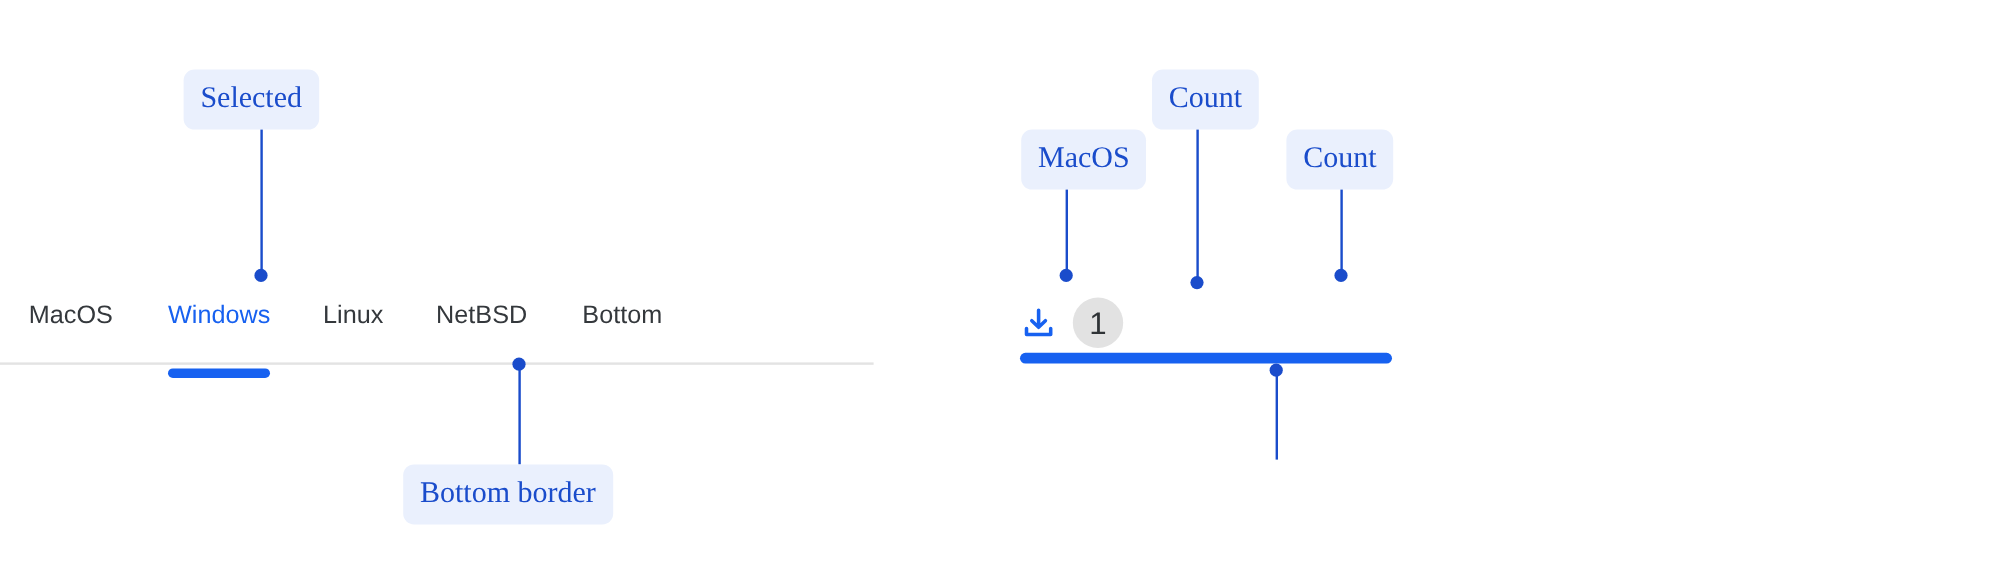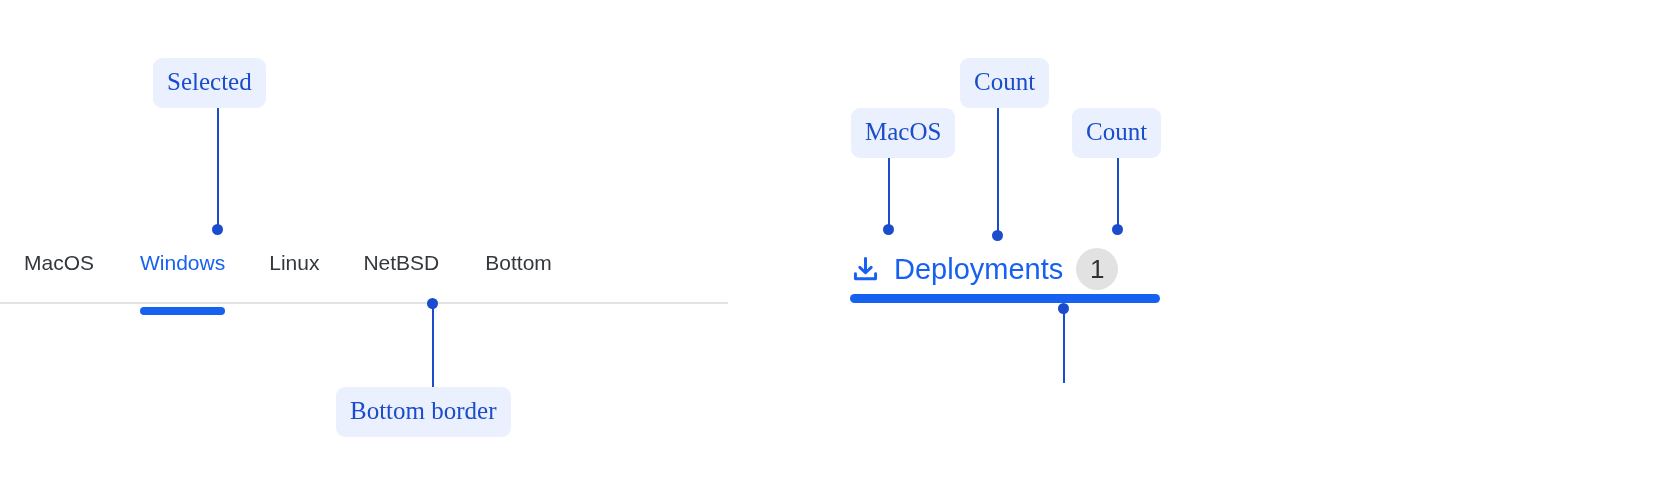--- a/index.html
+++ b/index.html
@@ -173,21 +173,20 @@
   </div>
 
   <div id="tabbar-deploy">
     <div id="deploy-tab">
 
       <svg id="deploy-icon" viewBox="0 0 24 24" fill="none">
         <path d="M12 3.5 V14.5 M12 14.5 L7.6 10.3 M12 14.5 L16.4 10.3" stroke="#1761f0" stroke-width="2.3" stroke-linecap="round" stroke-linejoin="round"></path>
         <path d="M4.2 15.3 V19.2 H19.8 V15.3" stroke="#1761f0" stroke-width="2.3" stroke-linecap="round" stroke-linejoin="round"></path>
       </svg>
 
-      <span id="deploy-label">Deployments</span>
 
       <span id="deploy-count">1</span>
 
       <span id="deploy-indicator"></span>
     </div>
   </div>
 
   <div class="callout" style="left:153px; top:58px;">
     <span>Selected</span>
   </div>

